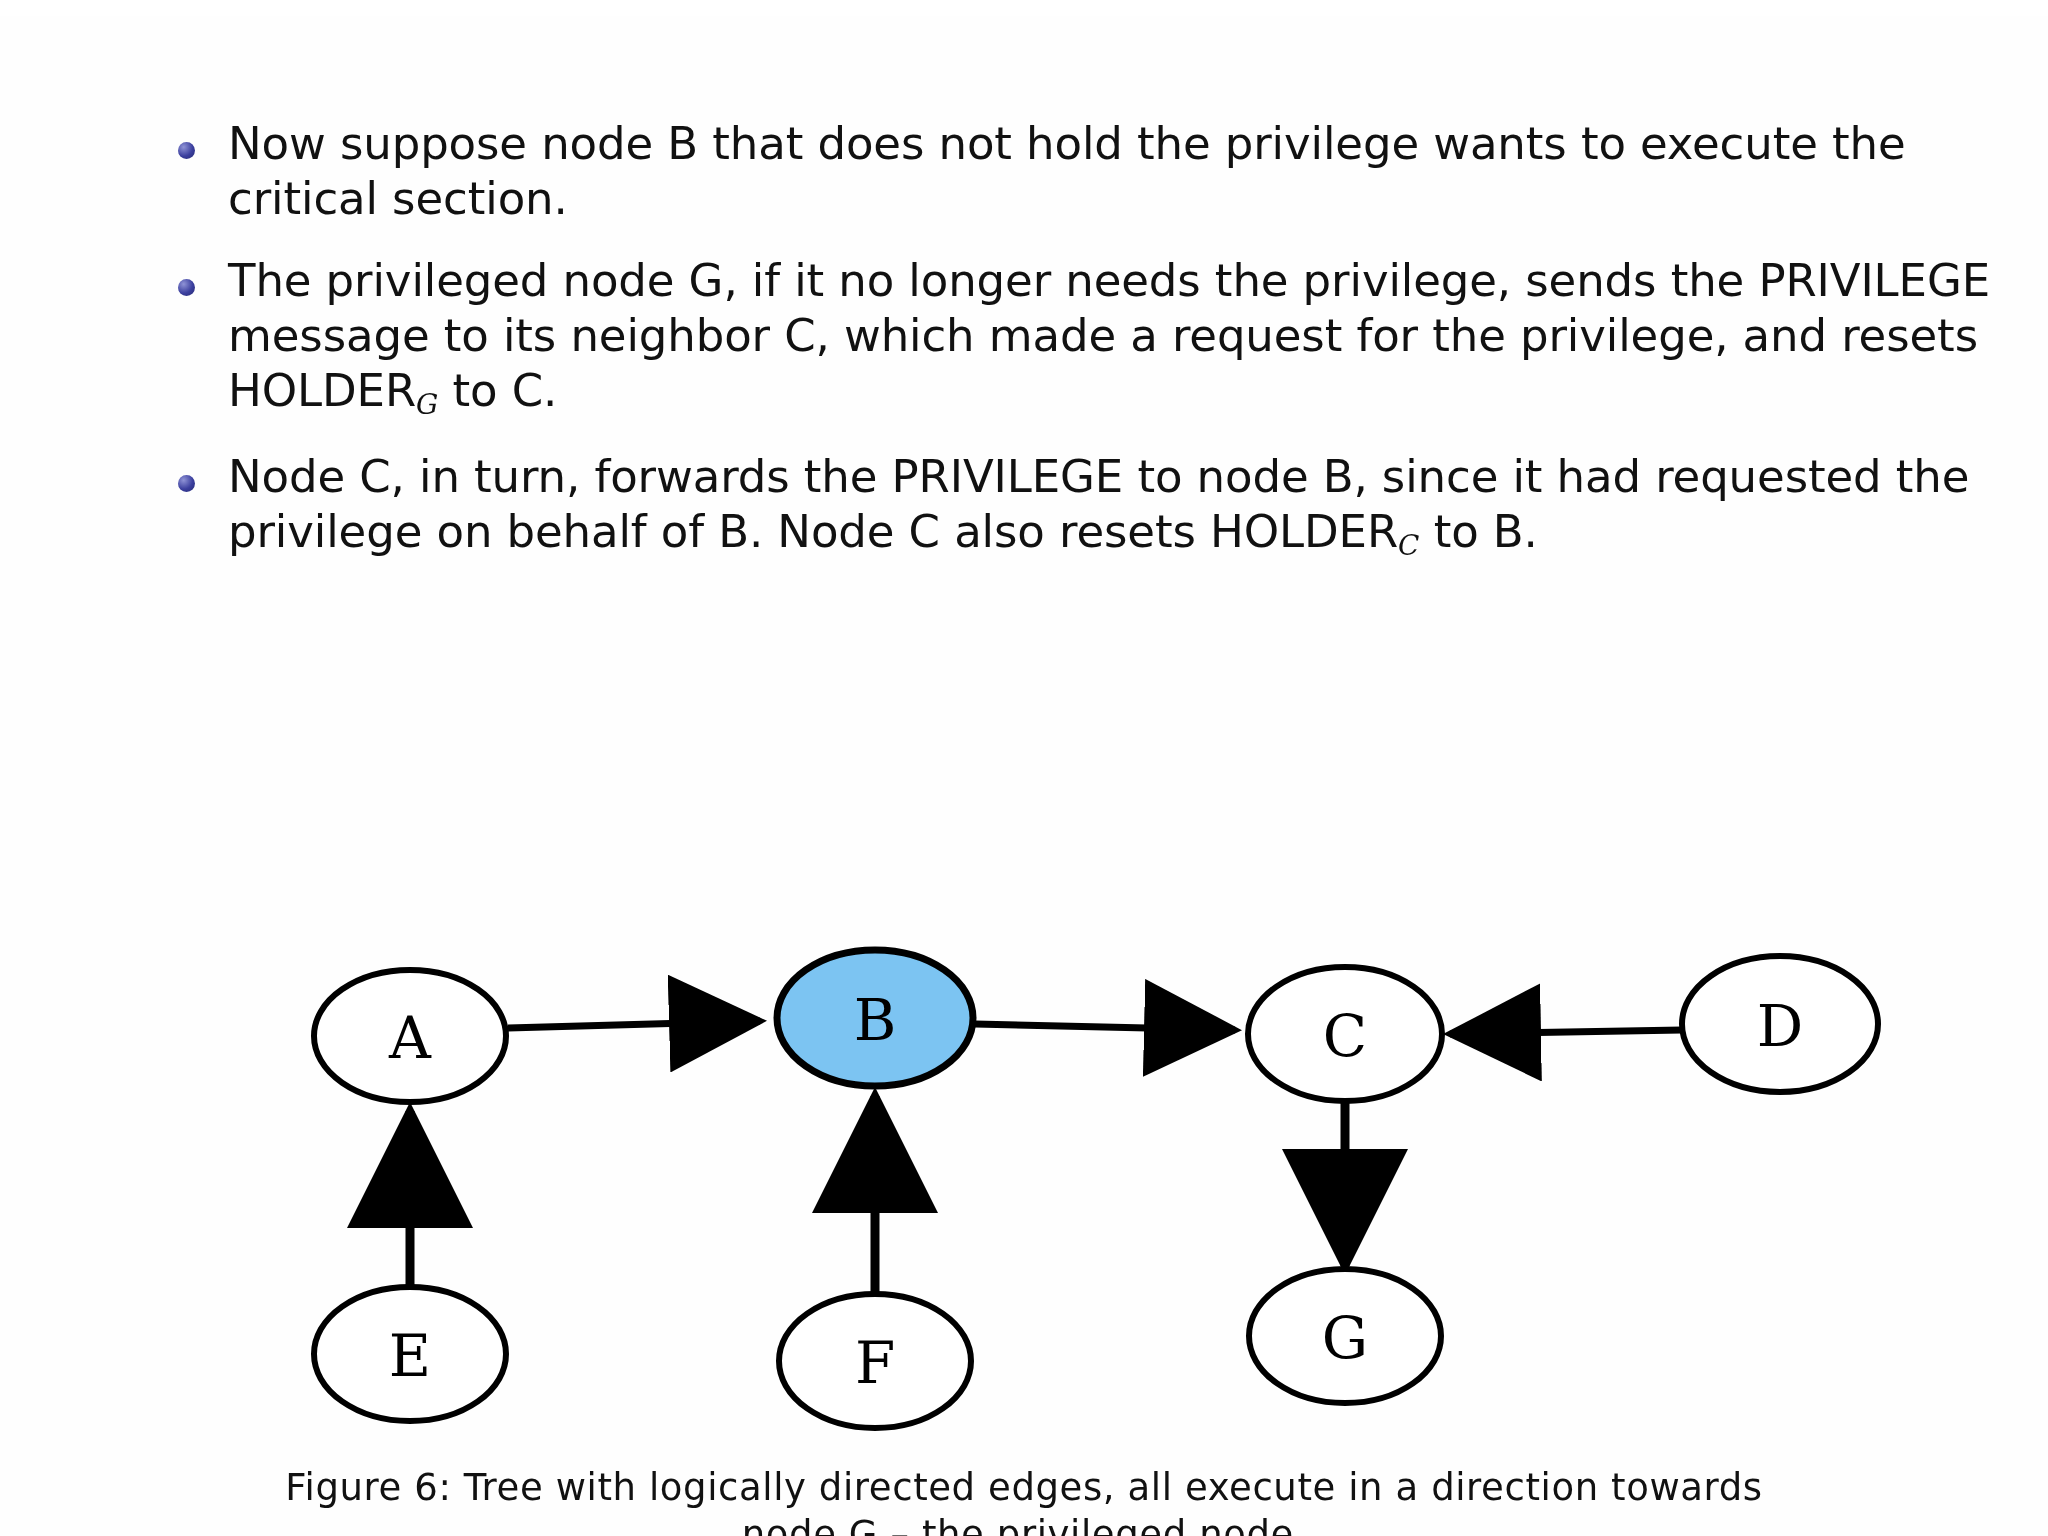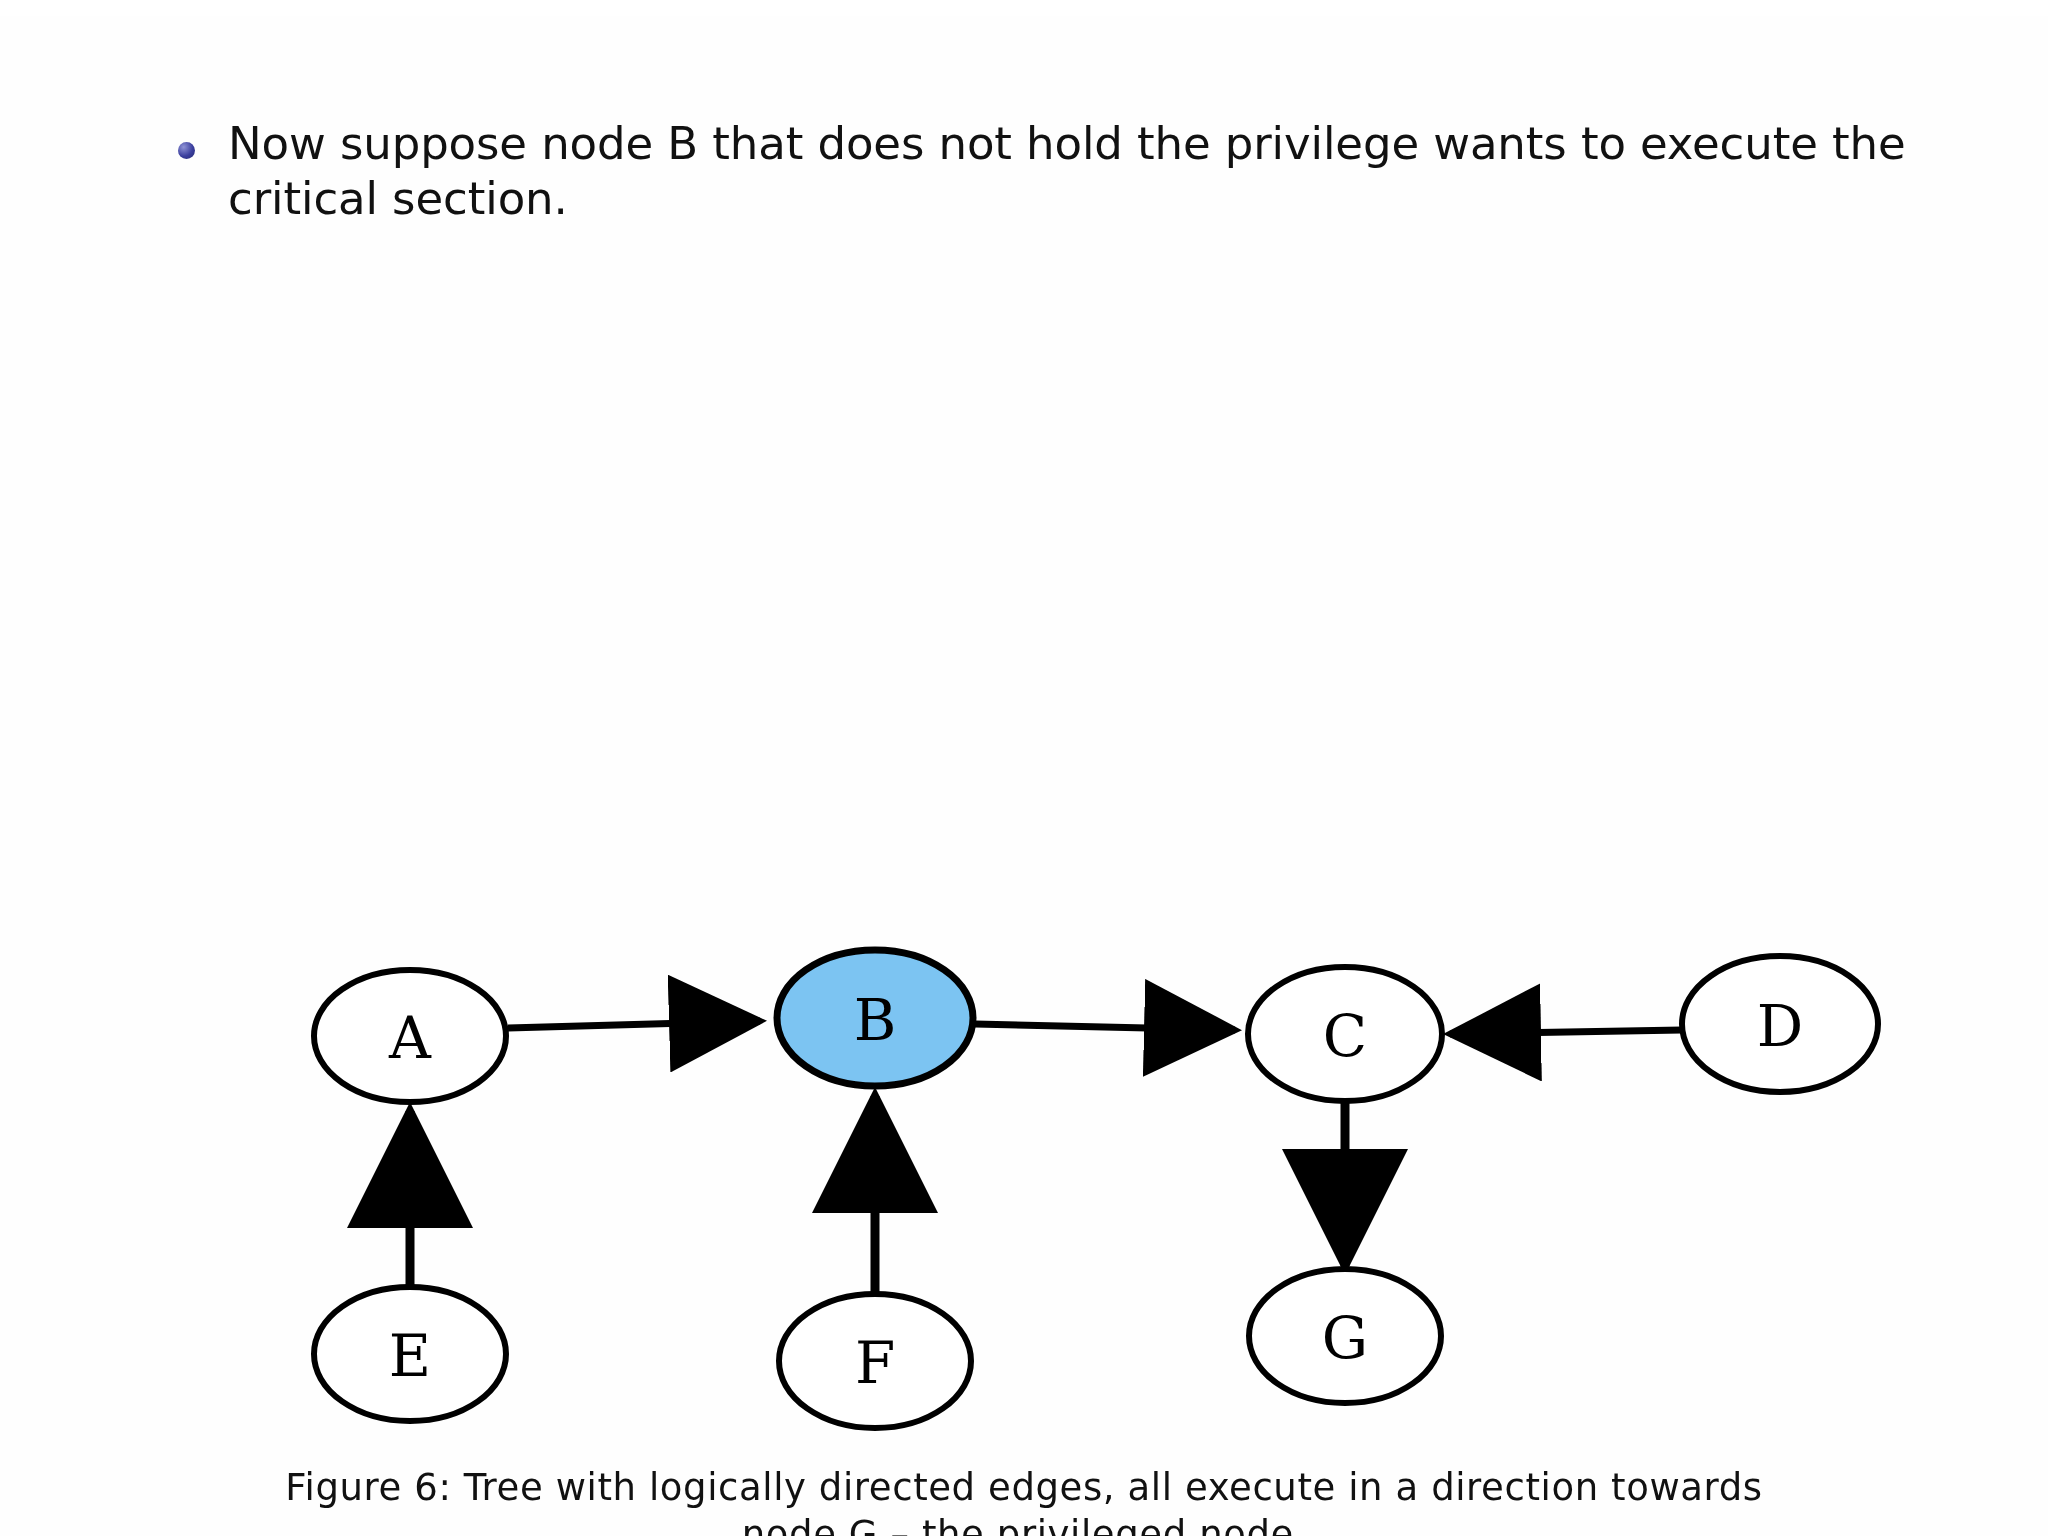--- a/index.html
+++ b/index.html
@@ -97,21 +97,33 @@
   <div class="bullet-list">
 
     <div class="bullet">
       <span class="bullet-marker"></span>
       <div class="bullet-text">
         <span>Now suppose node B that does not hold the privilege wants to execute the critical section.</span>
       </div>
     </div>
 
 
+    <div class="bullet">
+      <span class="bullet-marker"></span>
+      <div class="bullet-text">
+        <span>The privileged node G, if it no longer needs the privilege, sends the PRIVILEGE message to its neighbor C, which made a request for the privilege, and resets HOLDER</span><sub>G</sub><span> to C.</span>
+      </div>
+    </div>
 
+    <div class="bullet">
+      <span class="bullet-marker"></span>
+      <div class="bullet-text">
+        <span>Node C, in turn, forwards the PRIVILEGE to node B, since it had requested the privilege on behalf of B. Node C also resets HOLDER</span><sub>C</sub><span> to B.</span>
+      </div>
+    </div>
 
   </div>
 
   <div class="figure-area">
     <svg width="2048" height="560" viewBox="0 0 2048 560" xmlns="http://www.w3.org/2000/svg">
       <defs>
         <marker id="arrowR" markerWidth="14" markerHeight="14" refX="13" refY="7" orient="auto" markerUnits="strokeWidth">
           <path d="M0,0 L14,7 L0,14 Z" fill="#000000"></path>
         </marker>
       </defs>

